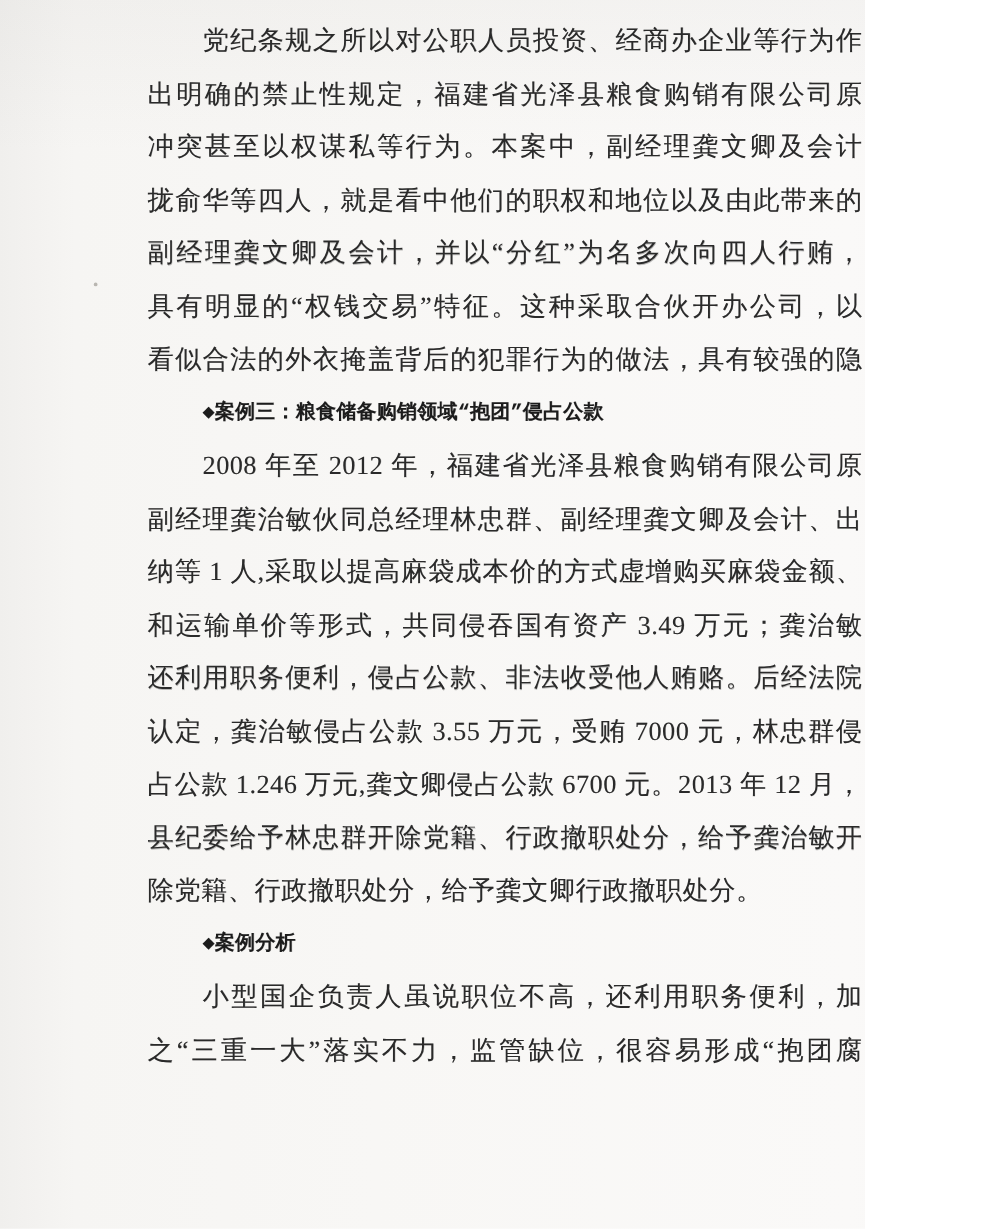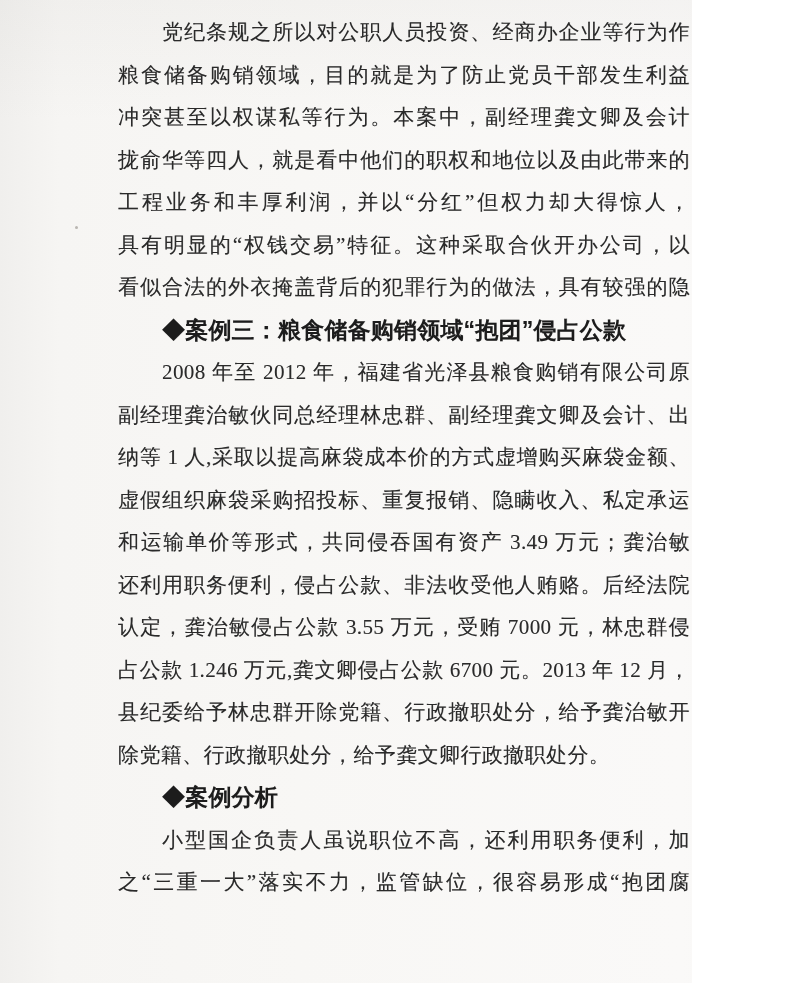--- a/index.html
+++ b/index.html
@@ -36,23 +36,23 @@
     overflow: hidden;
     text-shadow: 0.3px 0.3px 0.4px rgba(70,70,70,0.35);
     letter-spacing: 0.4px;
   }
   .line.indent { padding-left: 44px; }
   .line.justify {
     text-align: justify;
     text-align-last: justify;
   }
   .line.heading {
-    font-family: Liberation Sans, sans-serif;
+    font-family: Liberation Mono, monospace;
     font-weight: 700;
-    font-size: 23px;
+    font-size: 16px;
     color: #1c1c1c;
     letter-spacing: 0.2px;
   }
   
   .speck {
     position: absolute;
     border-radius: 1.5px;
     pointer-events: none;
   }
   .s1 { left: 751px; top: 194px; width: 5px; height: 6px; background: #3c3c3c; opacity: .85; }
@@ -72,31 +72,30 @@
     background: linear-gradient(180deg, rgba(120,118,112,0.00) 0%, rgba(120,118,112,0.07) 20%, rgba(120,118,112,0.05) 60%, rgba(120,118,112,0.00) 95%);
     pointer-events: none;
   }
 </style>
 </head>
 <body>
 
 <div class="page">
   <div class="text-column">
       <div class="line indent justify">党纪条规之所以对公职人员投资、经商办企业等行为作</div>
-      <div class="line justify">粮食储备购销领域，目的就是为了防止党员干部发生利益</div>
+      <div class="line justify">出明确的禁止性规定，福建省光泽县粮食购销有限公司原</div>
       <div class="line justify">冲突甚至以权谋私等行为。本案中，副经理龚文卿及会计</div>
       <div class="line justify">拢俞华等四人，就是看中他们的职权和地位以及由此带来的</div>
-      <div class="line justify">工程业务和丰厚利润，并以“分红”但权力却大得惊人，</div>
+      <div class="line justify">副经理龚文卿及会计，并以“分红”为名多次向四人行贿，</div>
       <div class="line justify">具有明显的“权钱交易”特征。这种采取合伙开办公司，以</div>
       <div class="line justify">看似合法的外衣掩盖背后的犯罪行为的做法，具有较强的隐</div>
       <div class="line heading indent">◆案例三：粮食储备购销领域“抱团”侵占公款</div>
       <div class="line indent justify">2008 年至 2012 年，福建省光泽县粮食购销有限公司原</div>
       <div class="line justify">副经理龚治敏伙同总经理林忠群、副经理龚文卿及会计、出</div>
       <div class="line justify">纳等 1 人,采取以提高麻袋成本价的方式虚增购买麻袋金额、</div>
-      <div class="line justify">虚假组织麻袋采购招投标、重复报销、隐瞒收入、私定承运</div>
       <div class="line justify">和运输单价等形式，共同侵吞国有资产 3.49 万元；龚治敏</div>
       <div class="line justify">还利用职务便利，侵占公款、非法收受他人贿赂。后经法院</div>
       <div class="line justify">认定，龚治敏侵占公款 3.55 万元，受贿 7000 元，林忠群侵</div>
       <div class="line justify">占公款 1.246 万元,龚文卿侵占公款 6700 元。2013 年 12 月，</div>
       <div class="line justify">县纪委给予林忠群开除党籍、行政撤职处分，给予龚治敏开</div>
       <div class="line">除党籍、行政撤职处分，给予龚文卿行政撤职处分。</div>
       <div class="line heading indent">◆案例分析</div>
       <div class="line indent justify">小型国企负责人虽说职位不高，还利用职务便利，加</div>
       <div class="line justify">之“三重一大”落实不力，监管缺位，很容易形成“抱团腐</div>
     </div>

